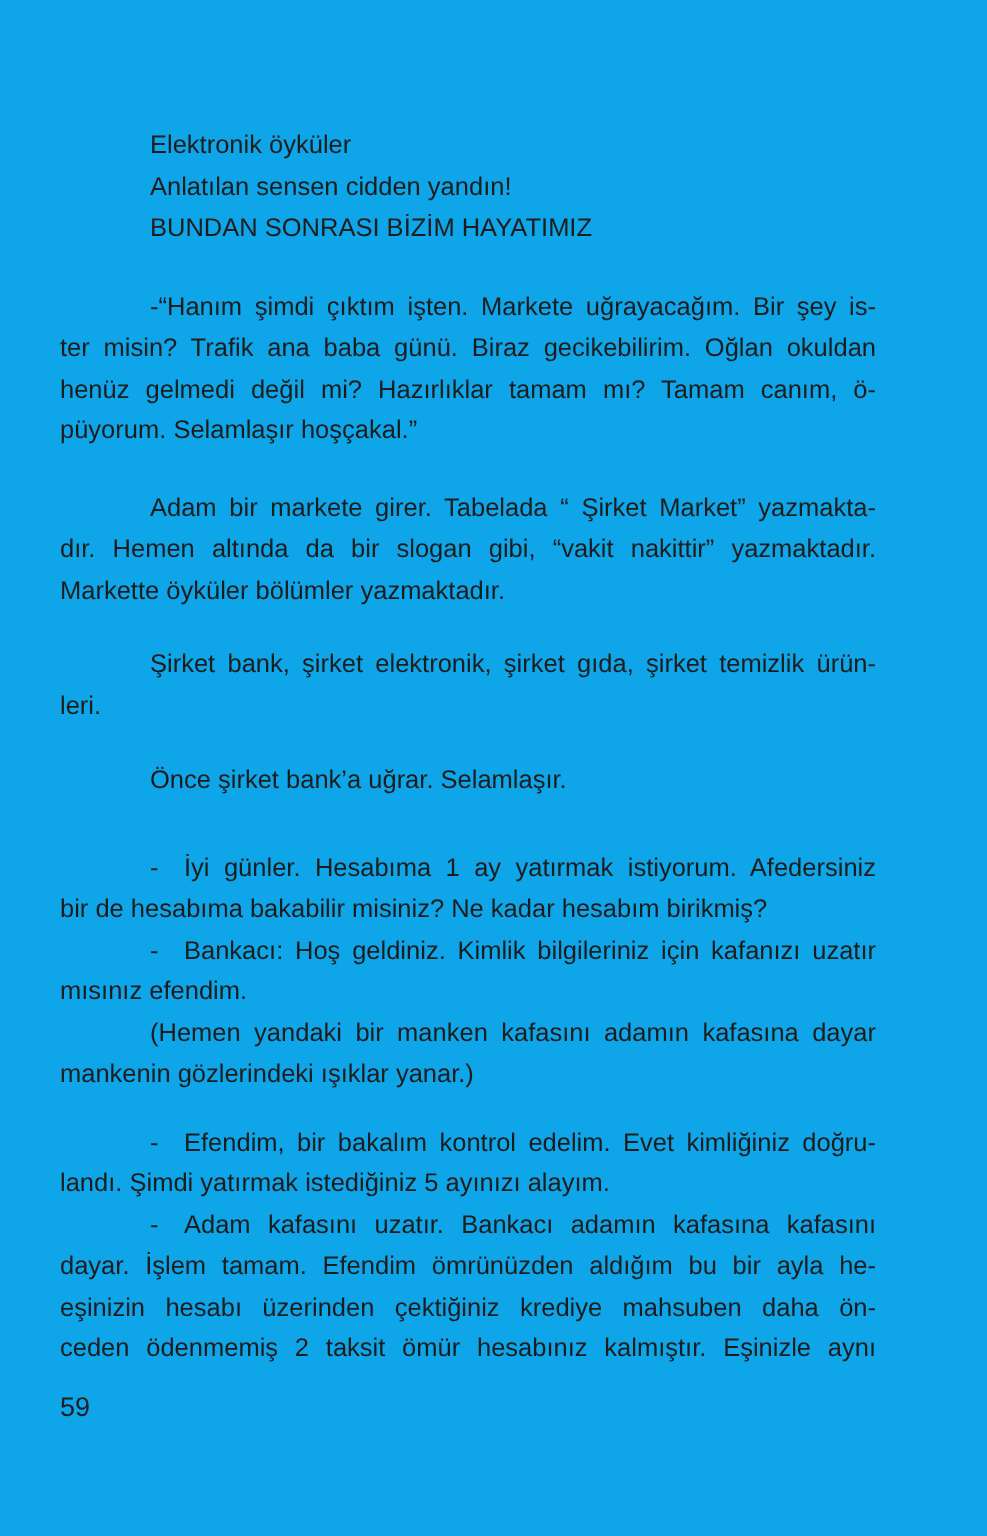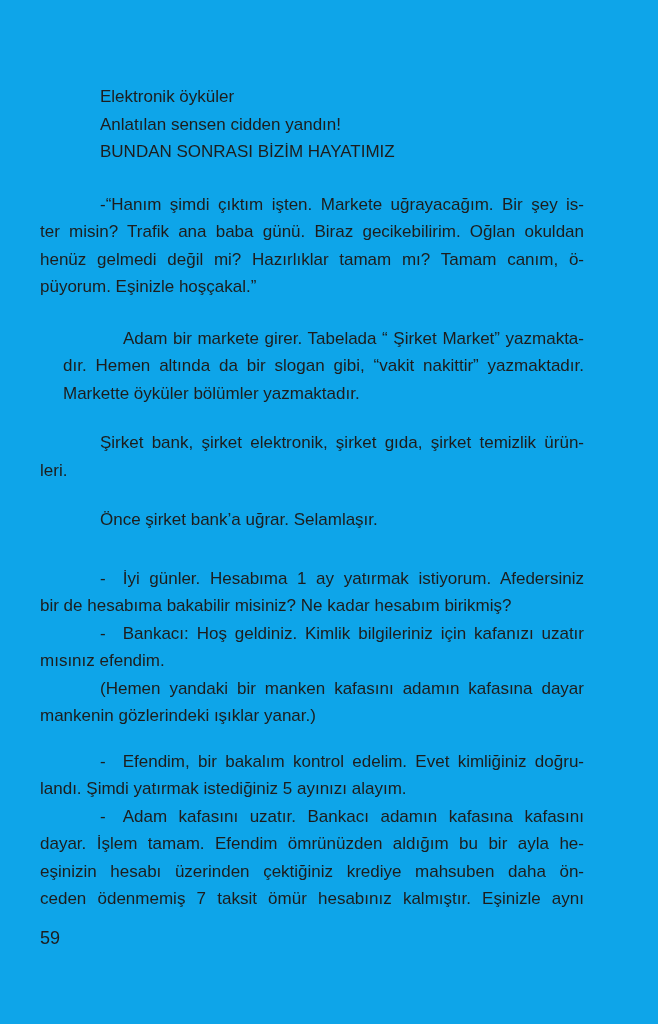--- a/index.html
+++ b/index.html
@@ -28,21 +28,21 @@
   .block { margin: 0; }
   .ln { min-height: 27.5px; }
   
   .j { text-align: justify; text-align-last: justify; }
   
   .l { text-align: left; text-align-last: left; }
   
   .ind { text-indent: 60px; }
   
   .mt25 { margin-top: 25px; }
-  .mt24 { margin-top: 24px; margin-left: 23px; }
+  .mt24 { margin-top: 24px; }
   .mt22 { margin-top: 22px; }
   .mt31 { margin-top: 31px; }
   .mt18 { margin-top: 18px; }
   .pagenum {
     margin-top: 12px;
     text-align: left;
     padding-right: 6px;
     font-size: 18px;
   }
 </style>
@@ -55,21 +55,21 @@
     <div class="block">
       <div class="ln l ind">Elektronik öyküler</div>
       <div class="ln l ind">Anlatılan sensen cidden yandın!</div>
       <div class="ln l ind">BUNDAN SONRASI BİZİM HAYATIMIZ</div>
     </div>
 
     <div class="block mt25">
       <div class="ln j ind">-“Hanım şimdi çıktım işten. Markete uğrayacağım. Bir şey is-</div>
       <div class="ln j">ter misin? Trafik ana baba günü. Biraz gecikebilirim. Oğlan okuldan</div>
       <div class="ln j">henüz gelmedi değil mi? Hazırlıklar tamam mı? Tamam canım, ö-</div>
-      <div class="ln l">püyorum. Eşinizle hoşçakal.”</div>
+      <div class="ln l">püyorum. Selamlaşır hoşçakal.”</div>
     </div>
 
     <div class="block mt24">
       <div class="ln j ind">Adam bir markete girer. Tabelada “ Şirket Market” yazmakta-</div>
       <div class="ln j">dır. Hemen altında da bir slogan gibi, “vakit nakittir” yazmaktadır.</div>
       <div class="ln l">Markette öyküler bölümler yazmaktadır.</div>
     </div>
 
     <div class="block mt22">
       <div class="ln j ind">Şirket bank, şirket elektronik, şirket gıda, şirket temizlik ürün-</div>
@@ -97,19 +97,19 @@
 
     <div class="block mt18">
       <div class="ln j ind">- Efendim, bir bakalım kontrol edelim. Evet kimliğiniz doğru-</div>
       <div class="ln l">landı. Şimdi yatırmak istediğiniz 5 ayınızı alayım.</div>
     </div>
 
     <div class="block">
       <div class="ln j ind">- Adam kafasını uzatır. Bankacı adamın kafasına kafasını</div>
       <div class="ln j">dayar. İşlem tamam. Efendim ömrünüzden aldığım bu bir ayla he-</div>
       <div class="ln j">eşinizin hesabı üzerinden çektiğiniz krediye mahsuben daha ön-</div>
-      <div class="ln j">ceden ödenmemiş 7 taksit ömür hesabınız kalmıştır. Eşinizle aynı</div>
+      <div class="ln j">ceden ödenmemiş 2 taksit ömür hesabınız kalmıştır. Eşinizle aynı</div>
     </div>
 
     <div class="pagenum">59</div>
 
   </div>
 </div>
 
 </body></html>

